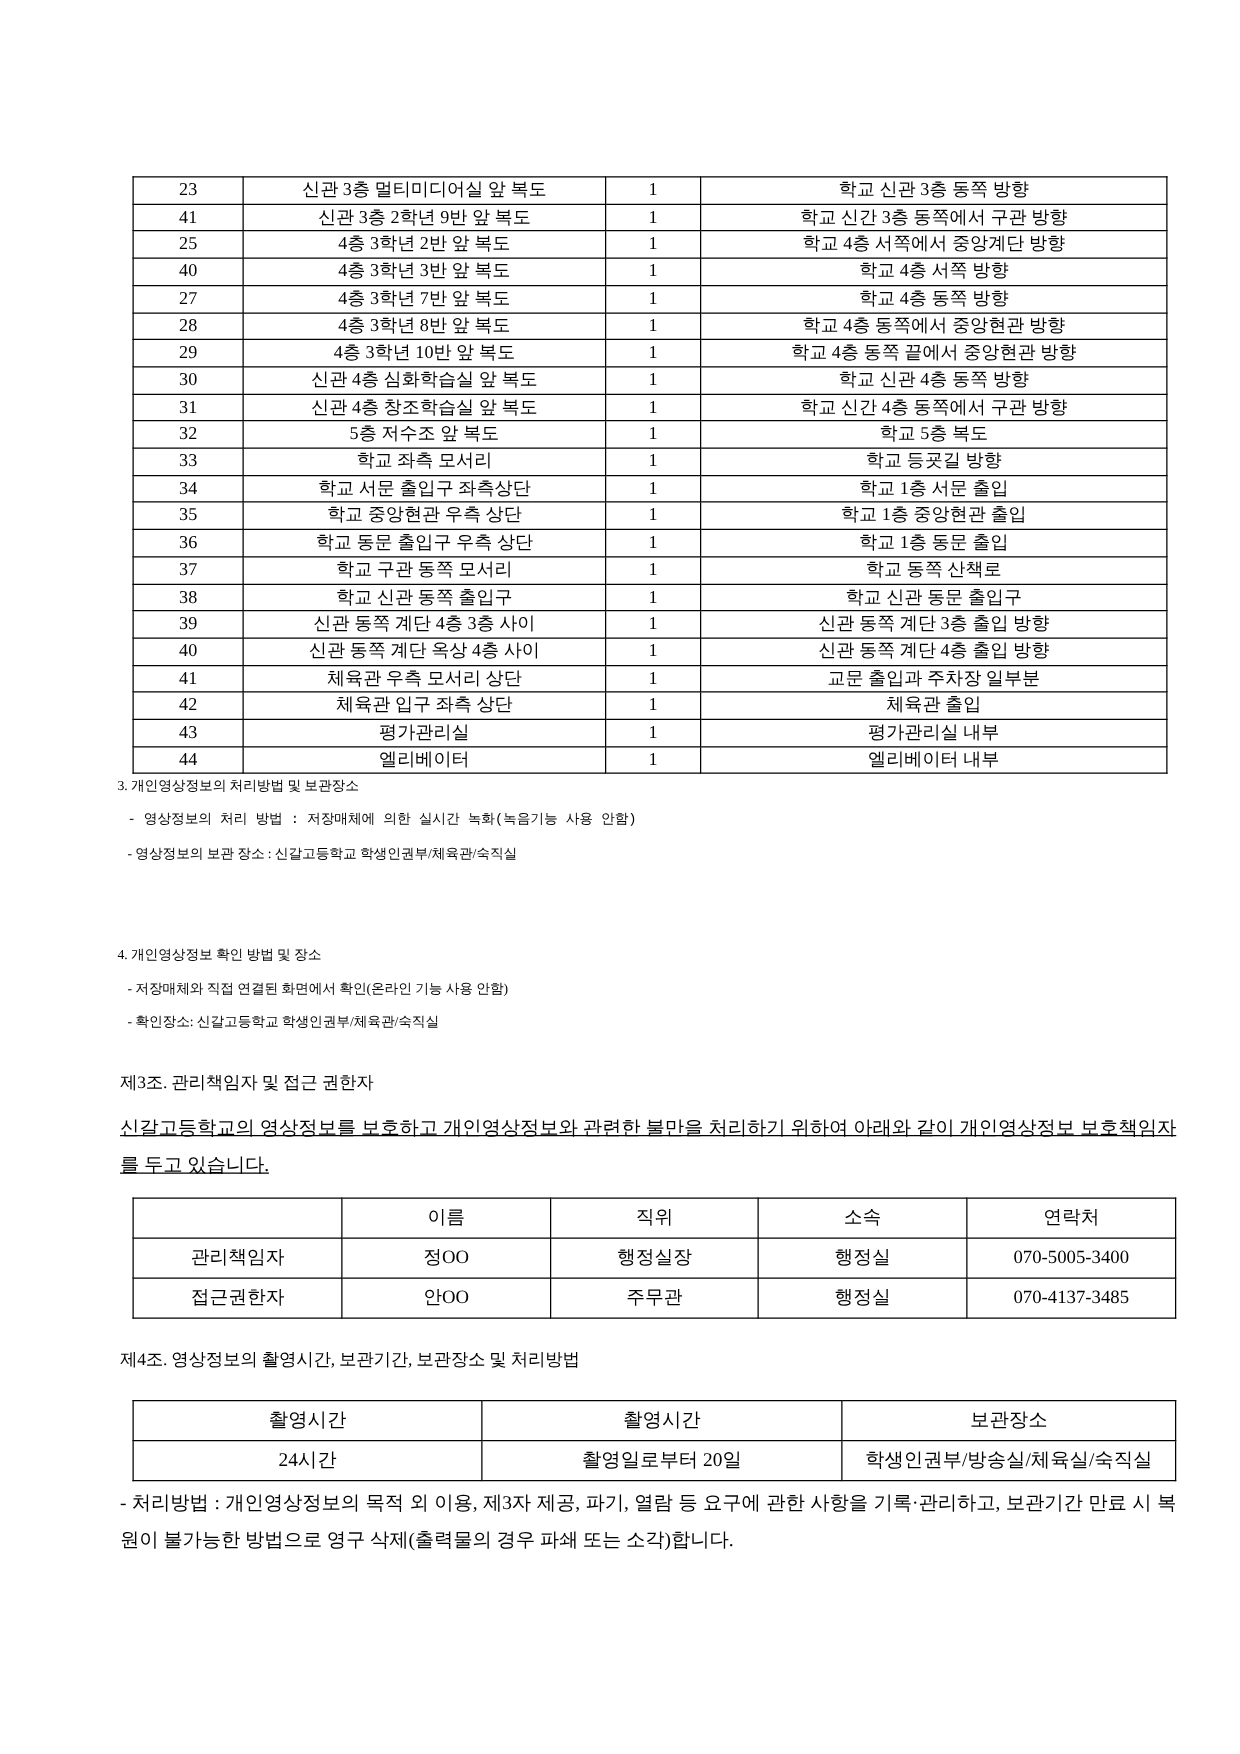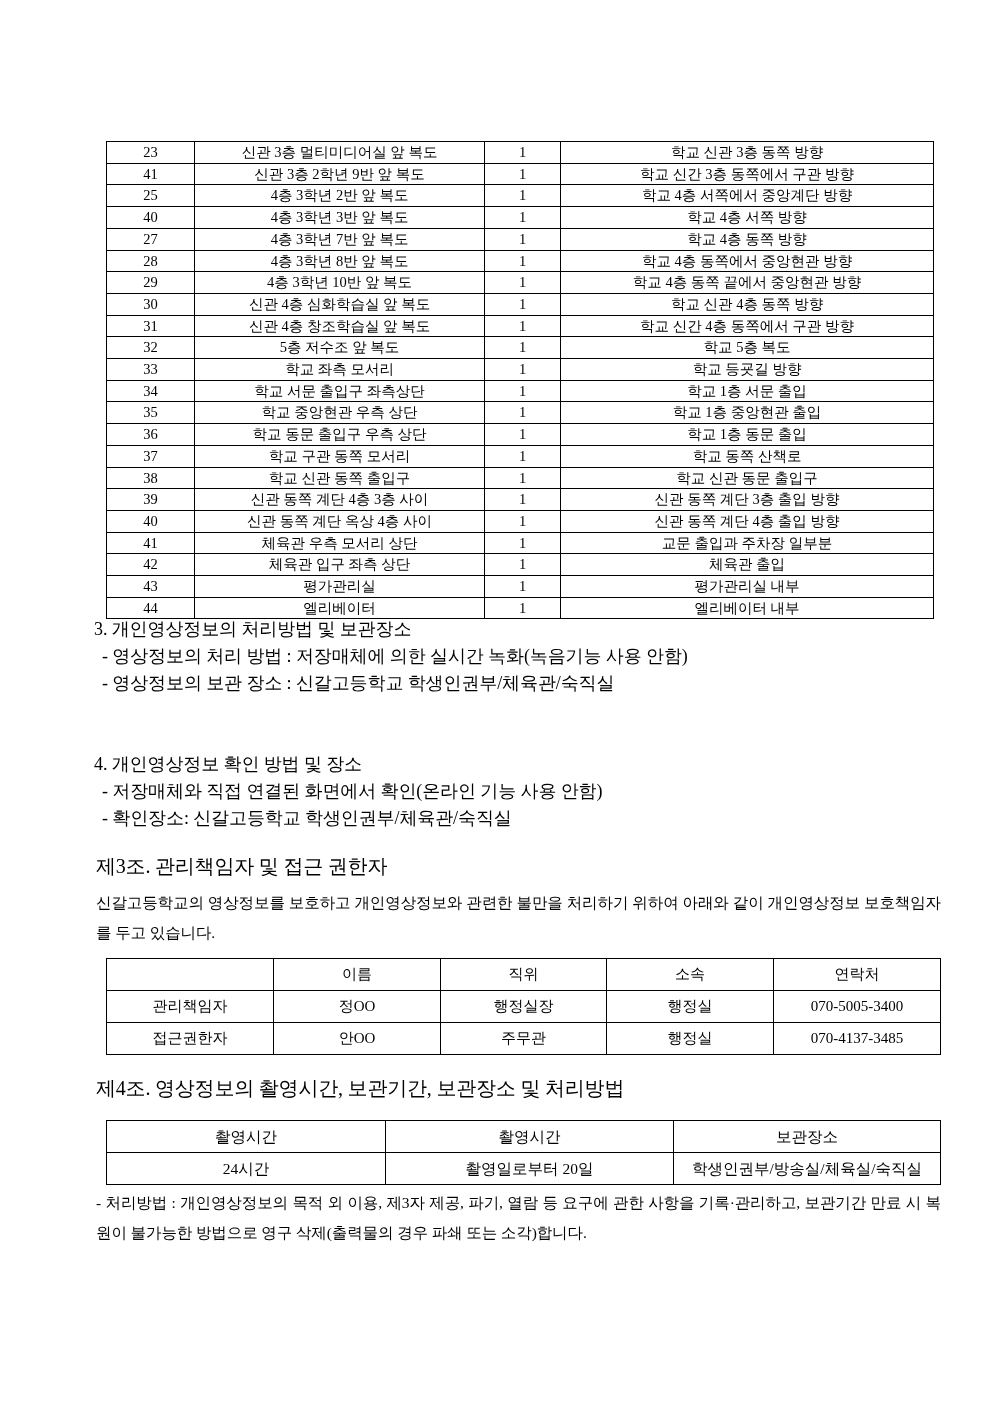--- a/index.html
+++ b/index.html
@@ -86,50 +86,50 @@
     line-height: 31px;
     font-size: 15.5px;
   }
   #retention-table col.r-a { width: 279px; }
   #retention-table col.r-b { width: 288px; }
   #retention-table col.r-c { width: 267px; }
 
   
   .txt {
     position: absolute;
-    font-size: 18px;
+    font-size: 11px;
     line-height: 27px;
     white-space: nowrap;
     letter-spacing: -0.1px;
   }
   .heading {
     position: absolute;
-    font-size: 20px;
+    font-size: 14px;
     line-height: 27px;
     white-space: nowrap;
     letter-spacing: -0.2px;
   }
   .para {
     position: absolute;
     font-size: 15.5px;
     line-height: 30px;
     letter-spacing: -0.1px;
     text-align: justify;
   }
 
   #sec3-title   { left: 66px; top: 616px; }
-  #sec3-line1   { left: 74px; top: 643px; }
+  #sec3-line1   { left: 74px; top: 643px; font-family: Liberation Mono, monospace; }
   #sec3-line2   { left: 74px; top: 670px; }
 
   #sec4-title   { left: 66px; top: 751px; }
   #sec4-line1   { left: 74px; top: 778px; }
   #sec4-line2   { left: 74px; top: 805px; }
 
   #art3-heading { left: 68px; top: 853px; }
-  #art3-para    { left: 68px; top: 888px; width: 845px; }
+  #art3-para    { left: 68px; top: 888px; width: 845px; text-decoration: underline; }
 
   #art4-heading { left: 68px; top: 1075px; text-align: right; }
   #art4-para    { left: 68px; top: 1188px; width: 845px; }
 </style>
 </head>
 <body>
 
 <div class="page">
 
   <table class="doc-table" id="camera-table">

